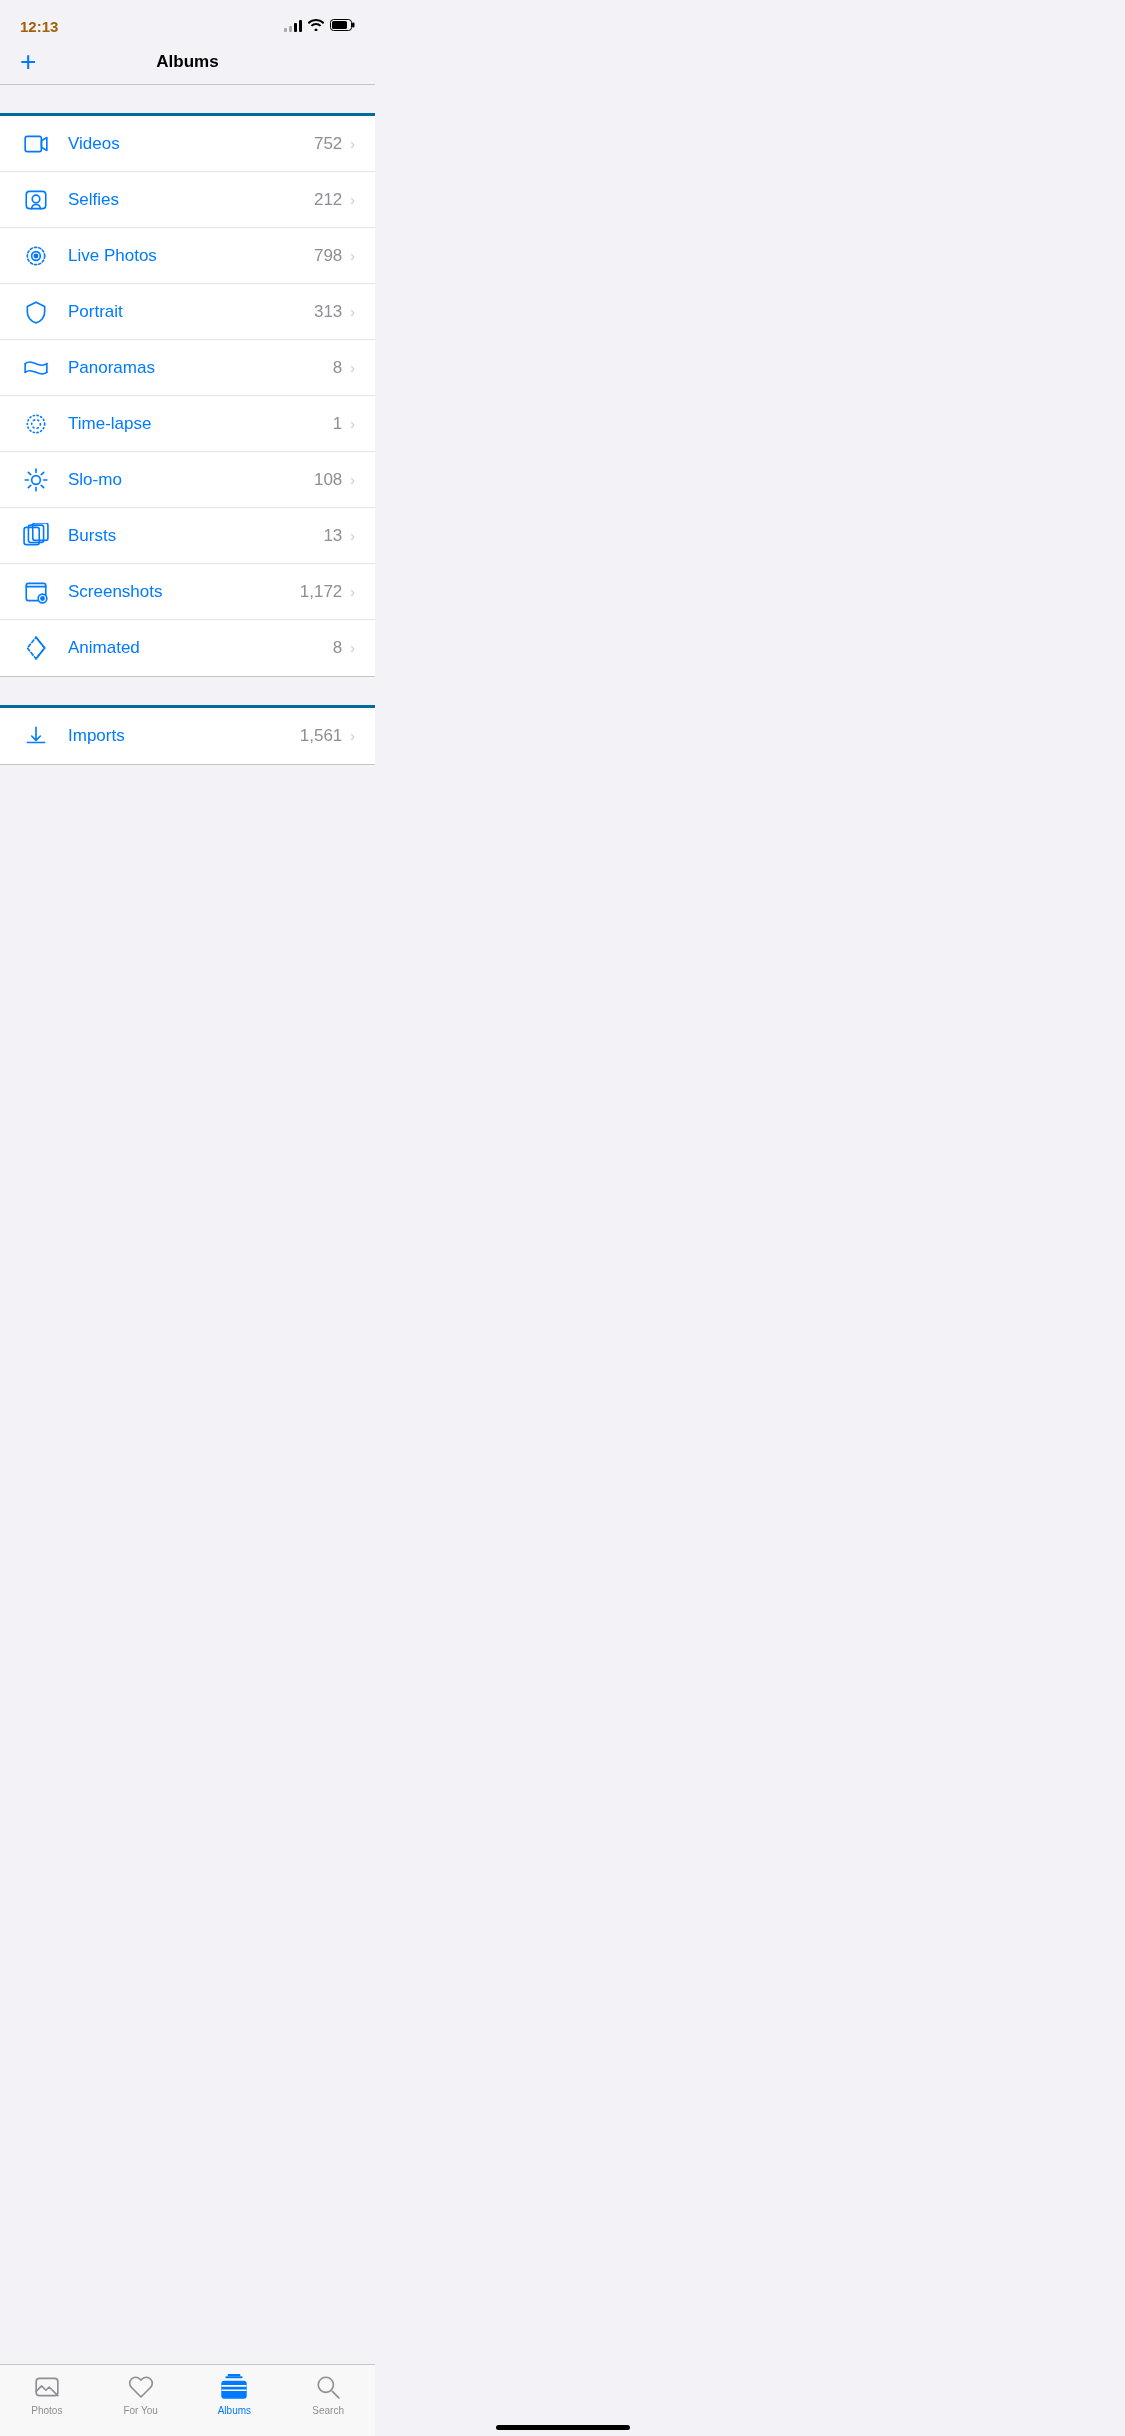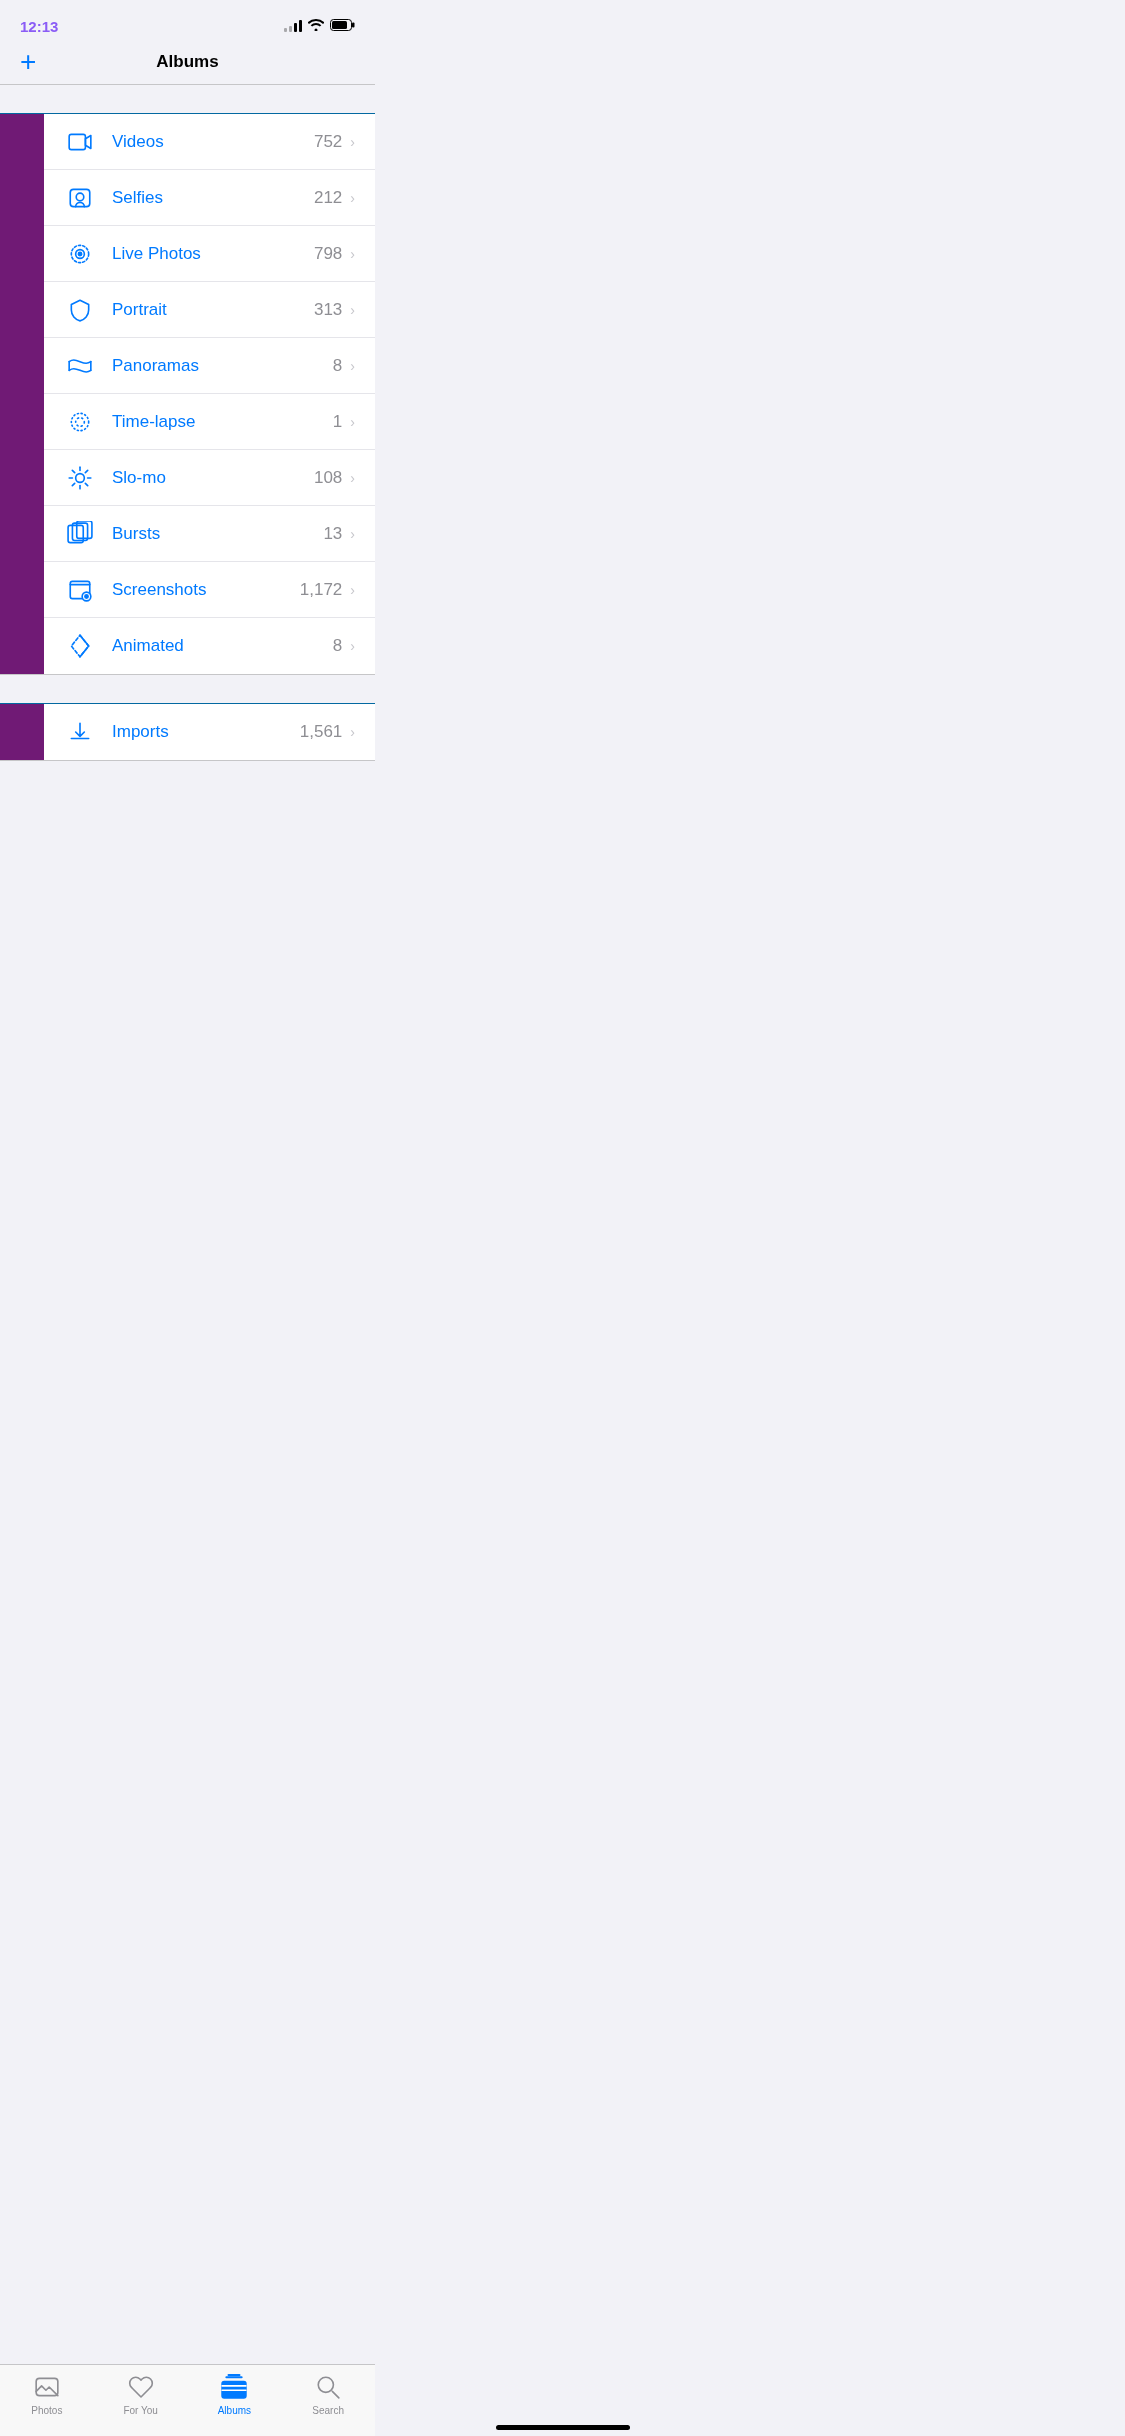--- a/index.html
+++ b/index.html
@@ -19,21 +19,21 @@
       display: flex;
       justify-content: space-between;
       align-items: center;
       padding: 14px 20px 6px 20px;
       background: #f2f2f7;
       height: 44px;
     }
     .status-time {
       font-size: 15px;
       font-weight: 600;
-      color: #8b5cf6;
+      color: #a16207;
     }
     .status-icons {
       display: flex;
       align-items: center;
       gap: 6px;
     }
     .signal-bars {
       display: flex;
       align-items: flex-end;
       gap: 2px;
@@ -93,24 +93,23 @@
     }
     .section-header {
       font-size: 22px;
       font-weight: 700;
       color: #000;
       padding: 0 20px 12px 20px;
     }
 
     
     .list-container {
-      background: #701a75;
-      border-top: 1px solid #0369a1;
+      background: #f9a8d4;
+      border-top: 3px solid #0369a1;
       border-bottom: 1px solid #c6c6c8;
-      padding-left: 44px;
     }
     .list-item {
       display: flex;
       align-items: center;
       padding: 0 20px;
       height: 56px;
       border-bottom: 1px solid #e5e5ea;
       background: #fff;
       cursor: pointer;
     }

